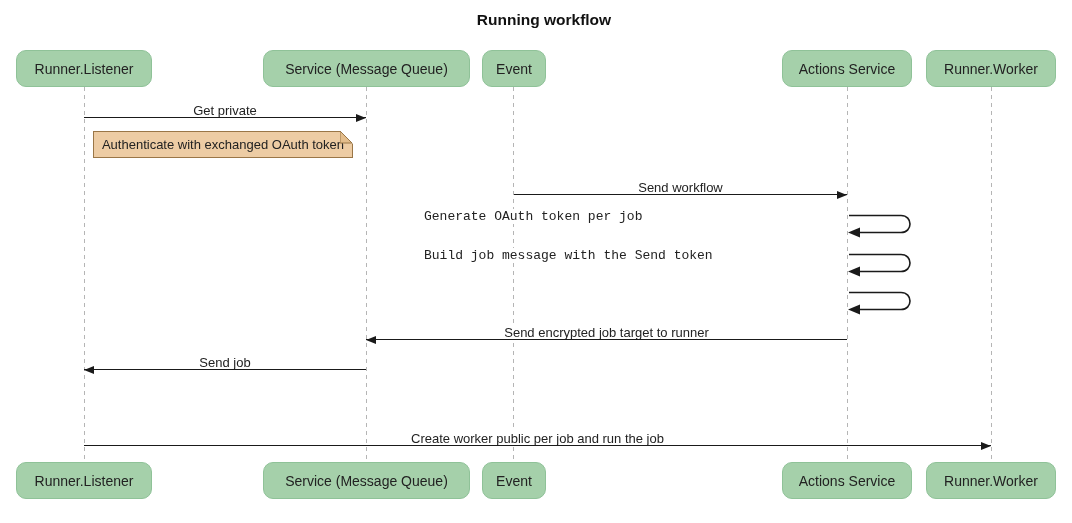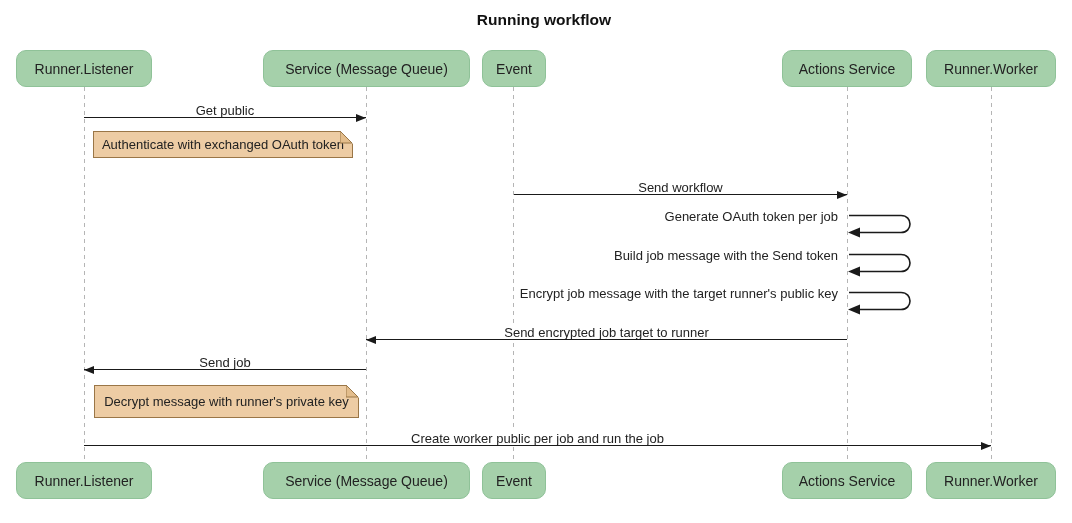--- a/index.html
+++ b/index.html
@@ -28,21 +28,21 @@
     position:absolute;height:37px;background:var(--actor-fill);
     border:1px solid var(--actor-border);border-radius:10px;
     display:flex;align-items:center;justify-content:center;
     font-size:14px;white-space:nowrap;box-sizing:border-box;
   }
   .mlabel{
     position:absolute;display:flex;justify-content:center;
     font-size:13px;line-height:15px;white-space:nowrap;pointer-events:none;
   }
   .mlabel span{background:#ffffff;padding:0 3px;}
-  .mlabel.right-align{justify-content:flex-end;}
+  .mlabel.right-align{justify-content:flex-start;font-family:Liberation Mono, monospace;}
   .arrow{position:absolute;height:0;border-top:1.6px solid var(--arrow);}
   .head{position:absolute;width:0;height:0;top:-4.2px;
     border-top:4.5px solid transparent;border-bottom:4.5px solid transparent;}
   .head.r{right:0;border-left:10px solid var(--arrow);}
   .head.l{left:0;border-right:10px solid var(--arrow);}
   .selfloop{position:absolute;overflow:visible;}
   .selfloop .loop-path{fill:none;stroke:var(--arrow);stroke-width:1.6px;}
   .selfloop .loop-head{fill:var(--arrow);stroke:none;}
   .note{
     position:absolute;background:var(--note-fill);border:1px solid var(--note-border);
@@ -72,21 +72,21 @@
   <div class="actor" style="left:782px;top:50px;width:130px">Actions Service</div>
   <div class="actor" style="left:926px;top:50px;width:130px">Runner.Worker</div>
 
   <div class="actor" style="left:16px;top:462px;width:136px">Runner.Listener</div>
   <div class="actor" style="left:263px;top:462px;width:207px">Service (Message Queue)</div>
   <div class="actor" style="left:482px;top:462px;width:64px">Event</div>
   <div class="actor" style="left:782px;top:462px;width:130px">Actions Service</div>
   <div class="actor" style="left:926px;top:462px;width:130px">Runner.Worker</div>
 
   <div class="mlabel" style="left:84px;top:103px;width:282px">
-      <span>Get public</span>
+      <span>Get private</span>
     </div>
   <div class="arrow" style="left:84px;top:117px;width:282px">
       <i class="head r"></i>
     </div>
 
   <div class="note" style="left:93px;top:131px;width:260px;height:27px">
     <span>Authenticate with exchanged OAuth token</span>
     <svg class="fold" width="13" height="13" viewBox="0 0 13 13">
       <path class="cut" d="M0,0 L13,13 L13,0 Z"></path>
       <path class="flap" d="M0,0 L12,12 L0,12 Z"></path>
@@ -109,49 +109,39 @@
   </svg>
 
   <div class="mlabel right-align" style="right:231px;top:248px;width:420px">
       <span>Build job message with the Send token</span>
     </div>
   <svg class="selfloop" style="left:847px;top:253px" width="70" height="26" viewBox="0 0 70 26">
     <path class="loop-path" d="M2,1.5 H54 C66,1.5 66,18.5 54,18.5 H12"></path>
     <path class="loop-head" d="M13,13.5 L13,23.5 L1,18.5 Z"></path>
   </svg>
 
-  <div class="mlabel right-align" style="right:231px;top:286px;width:420px">
-      <span>Encrypt job message with the target runner's public key</span>
-    </div>
   <svg class="selfloop" style="left:847px;top:291px" width="70" height="26" viewBox="0 0 70 26">
     <path class="loop-path" d="M2,1.5 H54 C66,1.5 66,18.5 54,18.5 H12"></path>
     <path class="loop-head" d="M13,13.5 L13,23.5 L1,18.5 Z"></path>
   </svg>
 
   <div class="mlabel" style="left:366px;top:325px;width:481px">
       <span>Send encrypted job target to runner</span>
     </div>
   <div class="arrow" style="left:366px;top:339px;width:481px">
       <i class="head l"></i>
     </div>
 
   <div class="mlabel" style="left:84px;top:355px;width:282px">
       <span>Send job</span>
     </div>
   <div class="arrow" style="left:84px;top:369px;width:282px">
       <i class="head l"></i>
     </div>
 
-  <div class="note" style="left:94px;top:385px;width:265px;height:33px">
-    <span>Decrypt message with runner's private key</span>
-    <svg class="fold" width="13" height="13" viewBox="0 0 13 13">
-      <path class="cut" d="M0,0 L13,13 L13,0 Z"></path>
-      <path class="flap" d="M0,0 L12,12 L0,12 Z"></path>
-    </svg>
-  </div>
 
   <div class="mlabel" style="left:84px;top:431px;width:907px">
       <span>Create worker public per job and run the job</span>
     </div>
   <div class="arrow" style="left:84px;top:445px;width:907px">
       <i class="head r"></i>
     </div>
 
 </div>
 

